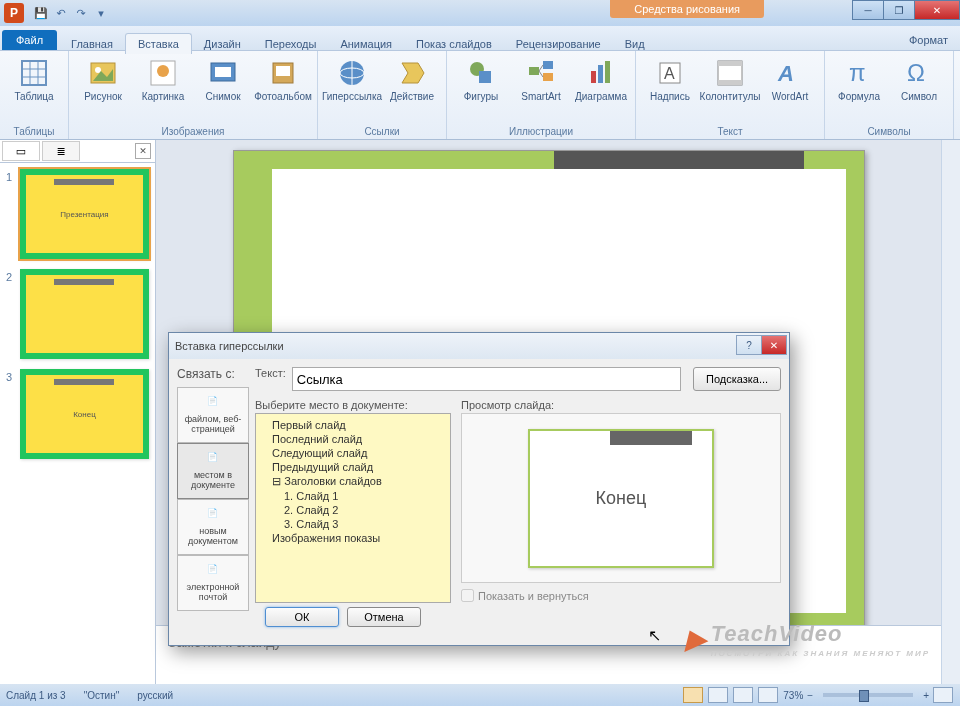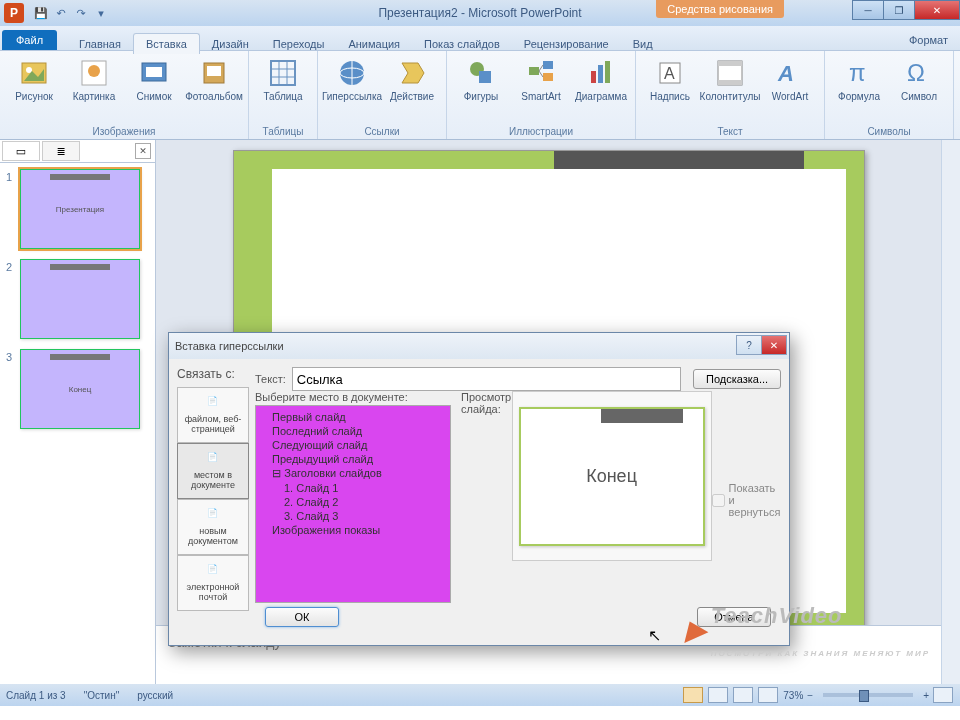--- a/index.html
+++ b/index.html
@@ -2,27 +2,27 @@
 <html><head>
 <meta charset="utf-8">
 <style>
 html,body{margin:0;padding:0;font-family:"Segoe UI",Tahoma,sans-serif;font-size:11px;background:#fff;overflow:hidden;width:960px;height:720px}
 
 .titlebar{height:26px;background:linear-gradient(#d7e4f2,#bcd4ef);display:flex;align-items:center;position:relative}
 .app-icon{width:20px;height:20px;background:#d24a1b;border-radius:3px;margin:0 4px;display:flex;align-items:center;justify-content:center;color:#fff;font-weight:bold;font-size:12px}
 .qat{display:flex;gap:2px;align-items:center;margin-left:4px}
 .qat-btn{width:18px;height:18px;display:flex;align-items:center;justify-content:center;cursor:default;color:#436a9b}
 .title-text{position:absolute;left:50%;transform:translateX(-50%);color:#3c5a82;font-size:12px}
-.ctx-tab{position:absolute;right:176px;top:0;background:#e89b5e;color:#fff;padding:3px 11px;border-radius:0 0 3px 3px;font-size:11px}
+.ctx-tab{position:absolute;right:196px;top:0;background:#e89b5e;color:#fff;padding:3px 24px;border-radius:0 0 3px 3px;font-size:11px}
 .win-ctrl{position:absolute;right:0;top:0;display:flex}
 .win-btn{width:30px;height:18px;border:1px solid #5a7fa8;background:linear-gradient(#cde1f5,#a8c6e6);display:flex;align-items:center;justify-content:center;font-size:10px;color:#2a4a6f;margin-left:-1px}
 .win-btn.close{background:linear-gradient(#e57373,#c62828);color:#fff;width:44px}
 
 .tabs-row{height:24px;background:linear-gradient(#e8f0fa,#d7e4f2);display:flex;align-items:flex-end;border-bottom:1px solid #b6c8df;padding-left:2px}
-.file-tab{background:#106ebe;color:#fff;padding:4px 14px;border-radius:3px 3px 0 0;margin-right:10px}
+.file-tab{background:#106ebe;color:#fff;padding:4px 14px;border-radius:3px 3px 0 0;margin-right:2px}
 .ribbon-tab{padding:4px 12px;color:#3c5a82;cursor:default}
 .ribbon-tab.active{background:#f1f5fa;border:1px solid #b6c8df;border-bottom:none;border-radius:3px 3px 0 0}
 
 .ribbon{height:88px;background:linear-gradient(#f5f8fc,#e6eef8);border-bottom:1px solid #a9bdd6;display:flex}
 .rgroup{border-right:1px solid #c6d5e8;padding:2px 6px 0;display:flex;flex-direction:column;align-items:center}
 .rgroup-items{flex:1;display:flex;gap:4px;align-items:flex-start;padding-top:4px}
 .rgroup-label{font-size:10px;color:#5a7aa0;padding:2px 0}
 .rbig{display:flex;flex-direction:column;align-items:center;width:56px;cursor:default}
 .rbig .ricon{width:32px;height:32px;margin-bottom:2px}
 .rbig .rlbl{font-size:10px;text-align:center;color:#3c5a82;line-height:11px}
@@ -30,21 +30,21 @@
 
 .body-area{position:relative;height:544px;background:#e0e6ef;display:flex}
 .slides-panel{width:155px;background:#fff;border-right:1px solid #b9c8dc;display:flex;flex-direction:column}
 .sp-tabs{height:22px;border-bottom:1px solid #b9c8dc;display:flex;align-items:center;position:relative}
 .sp-tab{width:36px;height:18px;display:flex;align-items:center;justify-content:center;border:1px solid #ccc;margin-left:2px;background:#f5f5f5}
 .sp-tab.active{background:#fff}
 .sp-close{position:absolute;right:4px;top:3px;width:14px;height:14px;border:1px solid #aaa;display:flex;align-items:center;justify-content:center;font-size:9px;color:#555}
 .thumb-list{flex:1;overflow:auto;padding:6px}
 .thumb-wrap{display:flex;margin-bottom:10px}
 .thumb-num{width:14px;font-size:11px;color:#5a7aa0;padding-top:2px}
-.thumb{width:118px;height:78px;background:#c4b5fd;border:1px solid #22c55e;box-shadow:1px 1px 3px rgba(0,0,0,.15);position:relative;display:flex;align-items:center;justify-content:center}
+.thumb{width:118px;height:78px;background:#fde047;border:6px solid #22c55e;box-shadow:1px 1px 3px rgba(0,0,0,.15);position:relative;display:flex;align-items:center;justify-content:center}
 .thumb.selected{outline:2px solid #e8a24a}
 .thumb-bar{position:absolute;top:4px;left:50%;transform:translateX(-50%);width:60px;height:6px;background:#777}
 .thumb-txt{font-size:8px;color:#555;text-align:center}
 .slide-area{flex:1;position:relative;display:flex;flex-direction:column}
 .canvas-wrap{flex:1;display:flex;align-items:flex-start;justify-content:center;padding:10px 20px;overflow:hidden}
 .slide-canvas{width:630px;height:480px;background:#a7cb5e;border:1px solid #999;box-shadow:2px 2px 6px rgba(0,0,0,.3);position:relative}
 .slide-inner{position:absolute;inset:18px 18px 18px 38px;background:#fff}
 .slide-title-bar{position:absolute;top:0;right:60px;width:250px;height:32px;background:#555}
 .notes-bar{height:42px;background:#fff;border-top:1px solid #b9c8dc;padding:8px 12px;color:#888;font-size:14px}
 .vscroll{width:18px;background:#e8eef6;border-left:1px solid #c6d5e8}
@@ -62,122 +62,121 @@
 .dlg-tctrl{position:absolute;right:2px;top:2px;display:flex}
 .dlg-tbtn{width:24px;height:18px;border:1px solid #8aa3c2;background:linear-gradient(#eaf1f9,#cfe0f1);display:flex;align-items:center;justify-content:center;font-size:10px;color:#3c5a82;margin-left:-1px}
 .dlg-tbtn.close{background:linear-gradient(#e57373,#c62828);color:#fff}
 .dlg-body{flex:1;display:flex;padding:8px;gap:6px}
 .dlg-side{width:72px;display:flex;flex-direction:column;gap:2px}
 .side-lbl{font-size:12px;color:#555;padding-bottom:4px}
 .side-btn{border:1px solid #bbb;background:#f8f8f8;padding:4px 2px;display:flex;flex-direction:column;align-items:center;font-size:9px;color:#444;text-align:center;line-height:10px;height:46px;justify-content:center}
 .side-btn.active{background:#e8e8e8;border-color:#888}
 .side-icon{width:16px;height:16px;margin-bottom:2px}
 .dlg-main{flex:1;display:flex;flex-direction:column}
-.text-row{display:flex;align-items:center;gap:6px;}
+.text-row{display:flex;gap:6px;margin-bottom:8px}
 .text-row label{font-size:11px;color:#555}
 .text-row input{flex:1;border:1px solid #aaa;padding:2px 4px;font-size:13px;height:18px}
 .hint-btn{border:1px solid #999;background:linear-gradient(#fcfcfc,#e4e4e4);padding:3px 12px;font-size:11px;border-radius:3px;margin-left:6px;width:88px}
 .dlg-cols{flex:1;display:flex;gap:10px}
 .tree-col{width:196px;display:flex;flex-direction:column}
 .col-lbl{font-size:11px;color:#555;margin-bottom:2px}
-.tree-box{flex:1;border:1px solid #aaa;background:#d946ef;padding:4px;overflow:auto}
+.tree-box{flex:1;border:1px solid #aaa;background:#fef9c3;padding:4px;overflow:auto}
 .tree-item{font-size:11px;color:#333;padding:1px 0 1px 12px;white-space:nowrap}
 .tree-sub{padding-left:24px}
-.preview-col{flex:1;display:flex;flex-direction:row}
+.preview-col{flex:1;display:flex;flex-direction:column}
 .preview-box{height:156px;border:1px solid #ccc;background:#f8f8f8;padding:6px;display:flex;align-items:center;justify-content:center}
 .preview-slide{width:182px;height:135px;background:#fff;border:2px solid #a7cb5e;position:relative;display:flex;align-items:center;justify-content:center;box-shadow:1px 1px 3px rgba(0,0,0,.2)}
 .preview-bar{position:absolute;top:0;right:20px;width:82px;height:14px;background:#666}
 .preview-txt{font-size:18px;color:#555}
 .chk-row{display:flex;align-items:center;gap:4px;margin-top:6px;font-size:11px;color:#888}
 .chk-row input{margin:0}
-.dlg-btns{display:flex;justify-content:space-between;padding:4px 10px 10px}
+.dlg-btns{display:flex;justify-content:flex-start;gap:8px;padding:4px 10px 10px}
 .dlg-btn{border:1px solid #888;background:linear-gradient(#fcfcfc,#e4e4e4);padding:3px 0;font-size:11px;border-radius:3px;width:74px}
 .dlg-btn.primary{border-color:#4f8ed1;box-shadow:0 0 3px #7fb3e8;position:relative}
 .cursor{position:absolute;left:648px;top:486px;font-size:16px;color:#000;pointer-events:none;z-index:50}
 
 .watermark{position:absolute;right:30px;bottom:26px;font-size:22px;color:#bbb;font-style:italic;font-weight:bold;letter-spacing:1px;display:flex;align-items:center;gap:4px}
-.watermark .wm-sub{font-size:8px;color:#ccc;letter-spacing:2px;margin-top:20px}
+.watermark .wm-sub{font-size:8px;color:#ccc;letter-spacing:2px;margin-top:2px}
 .wm-icon{color:#e06a3b;font-size:26px}
 </style>
 </head>
 <body>
 
 <div class="titlebar">
   <div class="app-icon">P</div>
   <div class="qat">
     <div class="qat-btn">💾</div>
     <div class="qat-btn">↶</div>
     <div class="qat-btn">↷</div>
     <div class="qat-btn">▾</div>
   </div>
-  <div class="title-text">Презентация2 - Microsoft PowerPoint</div>
   <div class="ctx-tab">Средства рисования</div>
   <div class="win-ctrl">
     <div class="win-btn">─</div>
     <div class="win-btn">❐</div>
     <div class="win-btn close">✕</div>
   </div>
 </div>
 
 <div class="tabs-row">
   <div class="file-tab">Файл</div>
   <div id="ribbon-tabs-host"><span class="ribbon-tab">Главная</span><span class="ribbon-tab active">Вставка</span><span class="ribbon-tab">Дизайн</span><span class="ribbon-tab">Переходы</span><span class="ribbon-tab">Анимация</span><span class="ribbon-tab">Показ слайдов</span><span class="ribbon-tab">Рецензирование</span><span class="ribbon-tab">Вид</span></div>
   <div style="flex:1"></div>
   <div class="ribbon-tab">Формат</div>
 </div>
 
 <div class="ribbon" id="ribbon-host">
     <div class="rgroup">
       <div class="rgroup-items">
         <div class="rbig">
           <div class="ricon"><svg viewBox="0 0 32 32">
-              <rect x="4" y="6" width="24" height="20" fill="#e8c65c" stroke="#b5923a"></rect>
-              <circle cx="11" cy="13" r="3" fill="#fff"></circle>
-              <polygon points="6,24 14,14 20,20 26,12 26,24" fill="#7fa85a"></polygon>
-            </svg></div>
-          <div class="rlbl">Рисунок</div>
-        </div>
-        <div class="rbig">
-          <div class="ricon"><svg viewBox="0 0 32 32">
-              <rect x="4" y="4" width="24" height="24" fill="#fff" stroke="#aaa"></rect>
-              <circle cx="16" cy="14" r="6" fill="#e8a24a"></circle>
-            </svg></div>
-          <div class="rlbl">Картинка</div>
-        </div>
-        <div class="rbig">
-          <div class="ricon"><svg viewBox="0 0 32 32">
-              <rect x="4" y="6" width="24" height="18" fill="#5a8fc8" stroke="#3c6a9b"></rect>
-              <rect x="8" y="10" width="16" height="10" fill="#fff"></rect>
-            </svg></div>
-          <div class="rlbl">Снимок</div>
-        </div>
-        <div class="rbig">
-          <div class="ricon"><svg viewBox="0 0 32 32">
-              <rect x="6" y="6" width="20" height="20" fill="#d4a85a" stroke="#a07a3a"></rect>
-              <rect x="9" y="9" width="14" height="10" fill="#fff"></rect>
-            </svg></div>
-          <div class="rlbl">Фотоальбом</div>
-        </div>
-      </div>
-      <div class="rgroup-label">Изображения</div>
-    </div>
-    <div class="rgroup">
-      <div class="rgroup-items">
-        <div class="rbig">
-          <div class="ricon"><svg viewBox="0 0 32 32">
               <rect x="4" y="4" width="24" height="24" fill="none" stroke="#6a93c1" stroke-width="2"></rect>
               <line x1="4" y1="12" x2="28" y2="12" stroke="#6a93c1"></line>
               <line x1="4" y1="20" x2="28" y2="20" stroke="#6a93c1"></line>
               <line x1="12" y1="4" x2="12" y2="28" stroke="#6a93c1"></line>
               <line x1="20" y1="4" x2="20" y2="28" stroke="#6a93c1"></line>
             </svg></div>
           <div class="rlbl">Таблица</div>
         </div>
       </div>
       <div class="rgroup-label">Таблицы</div>
+    </div>
+    <div class="rgroup">
+      <div class="rgroup-items">
+        <div class="rbig">
+          <div class="ricon"><svg viewBox="0 0 32 32">
+              <rect x="4" y="6" width="24" height="20" fill="#e8c65c" stroke="#b5923a"></rect>
+              <circle cx="11" cy="13" r="3" fill="#fff"></circle>
+              <polygon points="6,24 14,14 20,20 26,12 26,24" fill="#7fa85a"></polygon>
+            </svg></div>
+          <div class="rlbl">Рисунок</div>
+        </div>
+        <div class="rbig">
+          <div class="ricon"><svg viewBox="0 0 32 32">
+              <rect x="4" y="4" width="24" height="24" fill="#fff" stroke="#aaa"></rect>
+              <circle cx="16" cy="14" r="6" fill="#e8a24a"></circle>
+            </svg></div>
+          <div class="rlbl">Картинка</div>
+        </div>
+        <div class="rbig">
+          <div class="ricon"><svg viewBox="0 0 32 32">
+              <rect x="4" y="6" width="24" height="18" fill="#5a8fc8" stroke="#3c6a9b"></rect>
+              <rect x="8" y="10" width="16" height="10" fill="#fff"></rect>
+            </svg></div>
+          <div class="rlbl">Снимок</div>
+        </div>
+        <div class="rbig">
+          <div class="ricon"><svg viewBox="0 0 32 32">
+              <rect x="6" y="6" width="20" height="20" fill="#d4a85a" stroke="#a07a3a"></rect>
+              <rect x="9" y="9" width="14" height="10" fill="#fff"></rect>
+            </svg></div>
+          <div class="rlbl">Фотоальбом</div>
+        </div>
+      </div>
+      <div class="rgroup-label">Изображения</div>
     </div>
     <div class="rgroup">
       <div class="rgroup-items">
         <div class="rbig">
           <div class="ricon"><svg viewBox="0 0 32 32">
               <circle cx="16" cy="16" r="12" fill="#5a8fc8"></circle>
               <ellipse cx="16" cy="16" rx="12" ry="5" fill="none" stroke="#fff"></ellipse>
               <line x1="16" y1="4" x2="16" y2="28" stroke="#fff"></line>
             </svg></div>
           <div class="rlbl">Гиперссылка</div>

